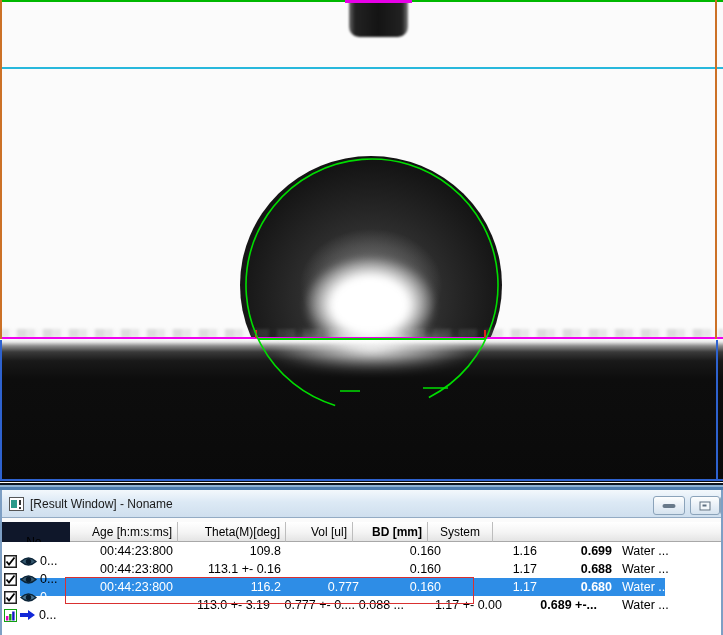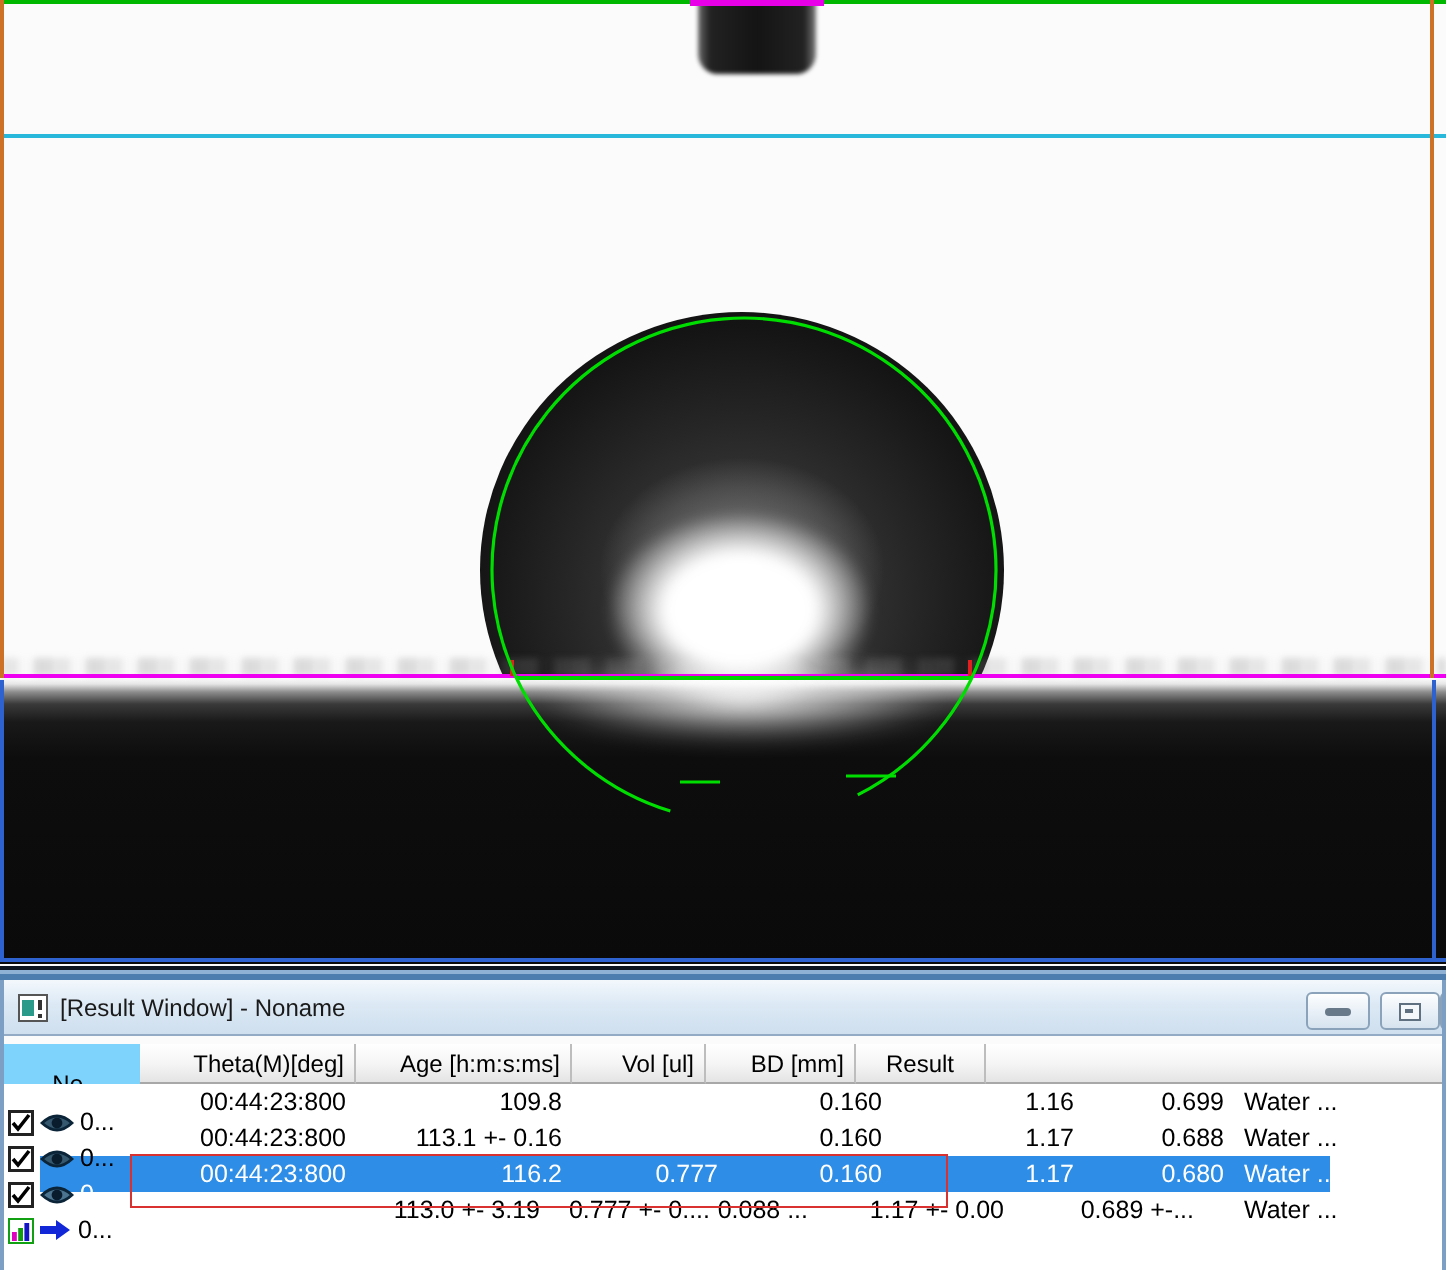--- a/index.html
+++ b/index.html
@@ -35,21 +35,21 @@
   .tick-r{left:484px;top:330px;width:2px;height:8px;background:#e02020;z-index:6;}
   .fitsvg{position:absolute;left:0;top:0;z-index:7;}
   .roi-left{left:0;top:340px;width:2px;height:141px;background:#2e62cf;z-index:9;}
   .roi-right{left:716px;top:340px;width:2px;height:141px;background:#2e62cf;z-index:9;}
   .roi-bottom{left:0;top:479px;width:723px;height:2px;background:#2e62cf;z-index:9;}
 
   
   .rw{position:absolute;left:0;top:483px;width:723px;height:152px;background:#fff;}
   .rw-band{height:7px;background:linear-gradient(180deg,#0c1520 0 2px,#8fb2d4 2px 4px,#4d7cae 4px 7px);}
   .rw-body{position:absolute;left:0;top:7px;right:0;bottom:0;border-left:2px solid #7d9fc4;border-right:2px solid #7d9fc4;
-           display:flex;flex-direction:column;background:#7dd3fc;box-sizing:border-box;}
+           display:flex;flex-direction:column;background:#0f172a;box-sizing:border-box;}
   .titlebar{height:27px;background:linear-gradient(180deg,#f3f8fc,#dcE9f5 45%,#cfdfee);
             border-bottom:1px solid #93abc4;display:flex;align-items:center;padding:0 4px;position:relative;overflow:hidden;flex:none;}
   .title-icon{width:15px;height:14px;margin:0 6px 0 3px;position:relative;background:#fff;border:1px solid #555;box-sizing:border-box;flex:none;}
   .title-icon .t1{position:absolute;left:1px;top:2px;width:6px;height:8px;background:#2a9a8a;}
   .title-icon .t2{position:absolute;right:2px;top:2px;width:2px;height:5px;background:#333;}
   .title-icon .t3{position:absolute;right:2px;bottom:1px;width:2px;height:2px;background:#333;}
   .title-text{font-size:12px;color:#1a1a1a;white-space:nowrap;}
   .win-btn{position:absolute;top:6px;height:19px;border:1px solid #8ba3ba;border-radius:3px;box-sizing:border-box;
            background:linear-gradient(180deg,#fdfefe,#e9f0f7 50%,#d6e3ef);}
   .btn-min{left:651px;width:32px;}
@@ -58,21 +58,21 @@
   .g-min{position:absolute;left:50%;top:50%;transform:translate(-50%,-50%);width:13px;height:4px;background:#68798a;border-radius:2px;}
   .g-rest{position:absolute;left:50%;top:50%;transform:translate(-50%,-50%);width:11px;height:9px;border:1px solid #5f7081;background:#f4f8fb;box-sizing:border-box;}
   .g-rest-in{position:absolute;left:2px;top:2px;width:4px;height:2px;background:#5f7081;}
 
   .tsep{height:4px;background:#fbfbfb;flex:none;}
   .thead{display:flex;height:20px;font-size:12px;color:#000;flex:none;}
   .th{box-sizing:border-box;background:linear-gradient(180deg,#ffffff,#f4f4f4 55%,#e4e4e4);
       border-right:1px solid #bdbdbd;border-bottom:1px solid #a8a8a8;
       display:flex;align-items:center;justify-content:flex-end;padding:0 5px;white-space:nowrap;}
   .c0{width:68px;flex:none;margin-top:20px;} .c1{width:108px;flex:none;} .c2{width:108px;flex:none;} .c3{width:93px;flex:none;}
-  .c4{width:67px;flex:none;} .c5{width:96px;flex:none;} .c6{width:75px;flex:none;} .c7{width:65px;flex:none;}
+  .c4{width:67px;flex:none;} .c5{width:96px;flex:none;} .c6{width:75px;flex:none;font-weight:bold;} .c7{width:65px;flex:none;}
   .c8{flex:1;}
   .th.c0,.th.c7{justify-content:center;}
   .th.c8{border-right:none;}
 
   .tbody{position:relative;flex:none;}
   .trow{display:flex;height:18px;font-size:12.5px;color:#000;background:#fff;align-items:center;}
   .td{box-sizing:border-box;white-space:nowrap;display:flex;align-items:center;justify-content:flex-end;padding:0 5px;overflow:visible;}
   .td.c3{padding-right:20px;}
   .td.c0{justify-content:flex-start;padding:0 2px;gap:3px;}
   .td.c7{justify-content:flex-start;}
@@ -136,25 +136,25 @@
               <span class="g-rest-in"></span>
             </span>
         </span>
         <span class="win-btn btn-close"></span>
       </div>
 
       <div class="tsep"></div>
 
       <div class="thead">
         <div class="th c0">No.</div>
+        <div class="th c1">Age [h:m:s:ms]</div>
         <div class="th c2">Theta(M)[deg]</div>
-        <div class="th c1">Age [h:m:s:ms]</div>
         <div class="th c4">Vol [ul]</div>
         <div class="th c6">BD [mm]</div>
-        <div class="th c7">Result</div>
+        <div class="th c7">System</div>
         <div class="th c8"></div>
       </div>
 
       <div class="tbody">
 
         <div class="trow">
           <div class="td c0">
             <span class="icon">
               <svg width="13" height="13" viewBox="0 0 13 13">
                   <rect x="0.75" y="0.75" width="11.5" height="11.5" fill="#fff" stroke="#222" stroke-width="1.5"></rect>

